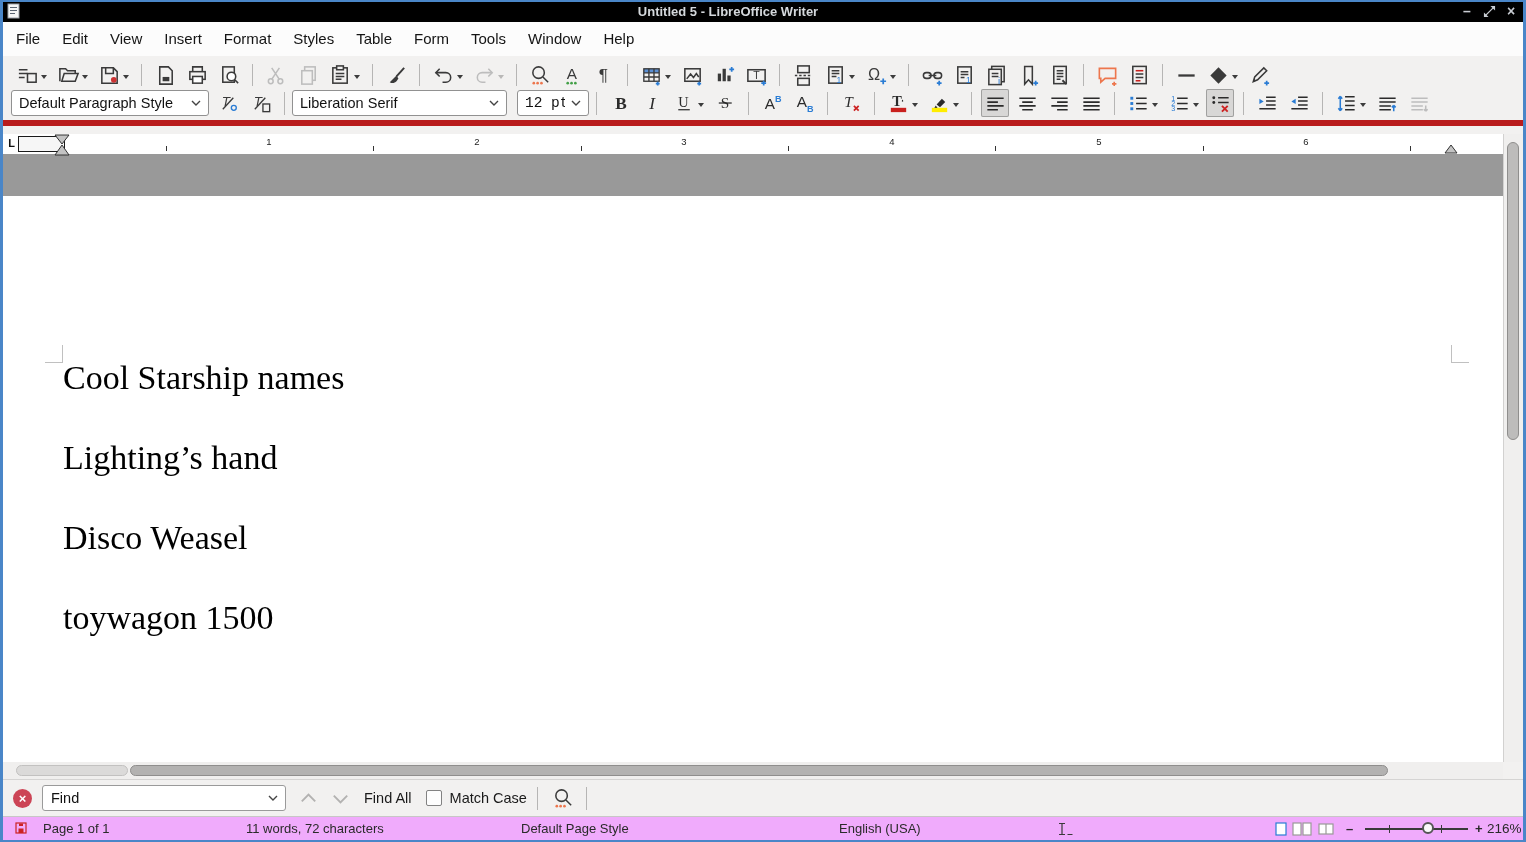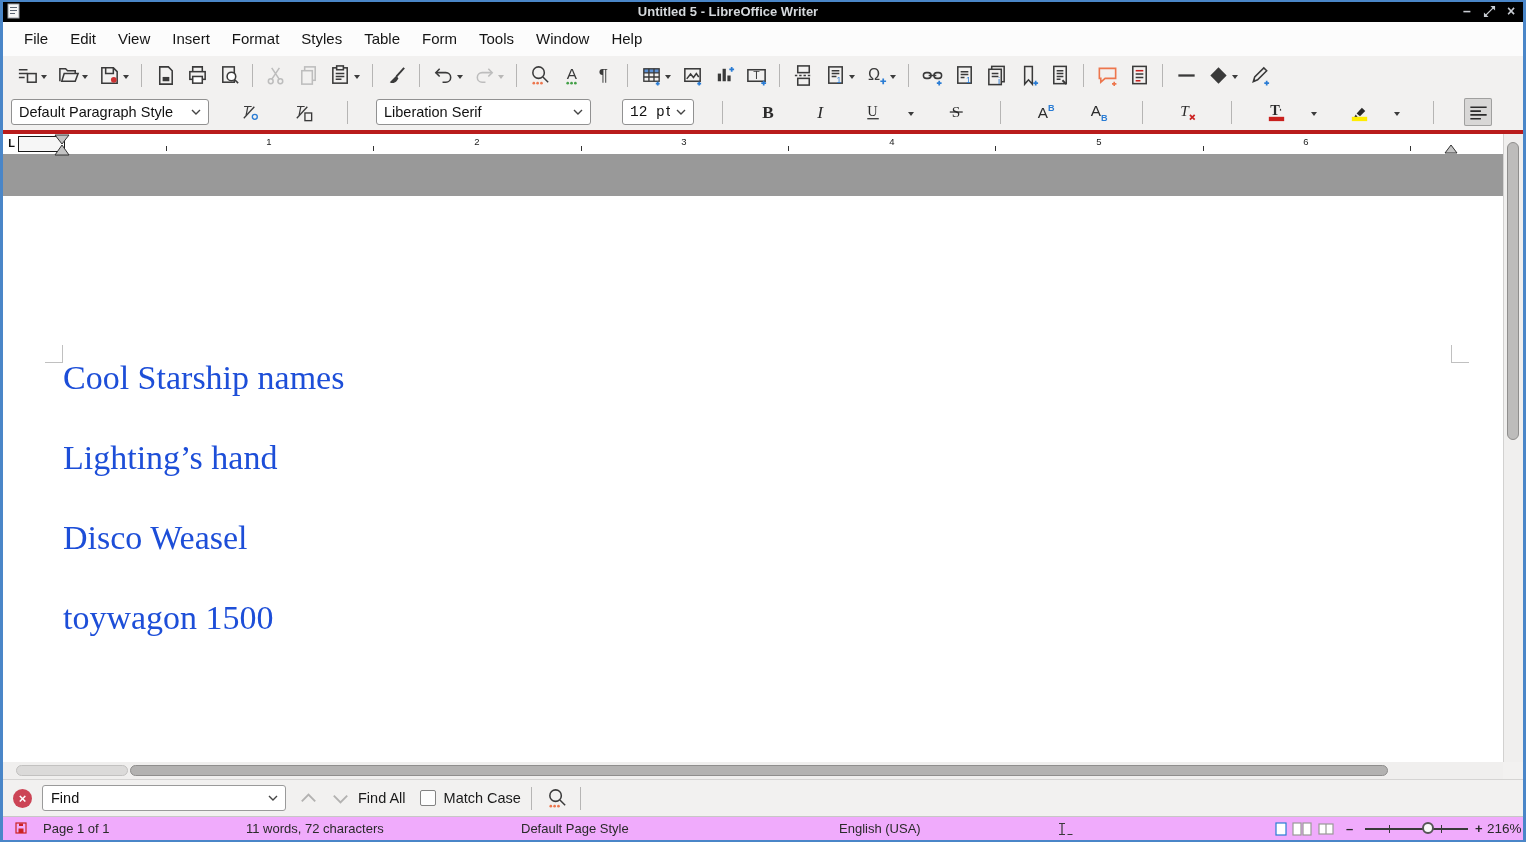--- a/index.html
+++ b/index.html
@@ -6,46 +6,46 @@
   body{width:1526px;height:842px;position:relative;overflow:hidden;
        font-family:"Liberation Sans","DejaVu Sans",sans-serif;background:#f2f1f0;}
   .abs{position:absolute;}
   
   #frame{position:absolute;inset:0;border:2px solid #4a86c8;border-left-width:3px;border-right-width:3px;pointer-events:none;z-index:60;}
   
   #titlebar{left:0;top:0;width:1526px;height:22px;background:#000000;display:flex;align-items:center;z-index:50;}
   #titlebar .title{flex:1;text-align:center;color:#d4d8dc;font-size:13px;font-weight:bold;}
   .winbtn{width:22px;height:18px;display:flex;align-items:center;justify-content:center;color:#c8ccd2;font-size:14px;font-weight:bold;}
   
-  #menubar{left:3px;top:22px;width:1520px;height:34px;background:#fcfcfc;display:flex;align-items:center;padding-left:10px;box-sizing:border-box;}
+  #menubar{left:3px;top:22px;width:1520px;height:34px;background:#fcfcfc;display:flex;align-items:center;padding-left:2px;box-sizing:border-box;}
   .mitem{padding:0 11px;font-size:15px;color:#141414;line-height:34px;}
   
   .tbar{left:3px;width:1520px;height:38px;background:#f2f1f0;display:flex;align-items:center;box-sizing:border-box;padding-left:8px;}
   #tb1{top:56px;}
-  #tb2{top:94px;border-bottom:4px solid #b91c1c;height:40px;gap:21px;}
+  #tb2{top:86px;border-bottom:6px solid #b91c1c;height:40px;}
   .b{display:flex;align-items:center;justify-content:center;width:28px;height:28px;margin:0 2px;border-radius:2px;flex:none;}
   .b svg{width:23px;height:23px;}
   .b.on{background:#d8d7d6;box-shadow:inset 0 0 0 1px #a0a09f;}
   .dd{width:0;height:0;border:3.5px solid transparent;border-top:4.5px solid #3c3c3c;margin:6px 5px 0 -2px;flex:none;}
   .dd.gray{border-top-color:#b9b8b7;}
   .s{width:1px;height:23px;background:#b6b5b4;margin:0 7px;flex:none;}
   .combo{height:26px;background:#fff;border:1px solid #919191;border-radius:3px;display:flex;align-items:center;box-sizing:border-box;padding:0 7px;font-size:14.5px;color:#111;flex:none;}
   .combo .cv{flex:1;white-space:nowrap;overflow:hidden;}
   .chev{width:10px;height:10px;flex:none;margin-left:6px;}
   
   #ruler{left:3px;top:134px;width:1500px;height:20px;background:#fff;overflow:visible;z-index:5;}
   .rnum{position:absolute;top:2px;font-size:9.5px;color:#222;width:12px;text-align:center;}
   .rtick{position:absolute;bottom:3px;width:1px;height:5px;background:#333;}
   #tabsel{position:absolute;left:2px;top:3px;width:13px;height:13px;color:#111;font-size:11px;font-weight:bold;line-height:13px;text-align:center;}
   #marginbox{position:absolute;left:15px;top:2px;width:45px;height:14px;background:#f6f6f6;border:1px solid #1a1a1a;}
   
   #grayband{left:3px;top:154px;width:1500px;height:42px;background:#999999;}
   #page{left:3px;top:196px;width:1500px;height:566px;background:#ffffff;overflow:hidden;}
   .cornermark{position:absolute;width:17px;height:17px;}
-  #doc{position:absolute;left:60px;top:164px;font-family:"Liberation Serif","DejaVu Serif",serif;font-size:34px;color:#1d4ed8;}
+  #doc{position:absolute;left:60px;top:164px;font-family:"Liberation Serif","DejaVu Serif",serif;font-size:34px;color:#000000;}
   #doc p{margin:0 0 45px 0;line-height:35px;white-space:nowrap;}
   .sq{text-decoration-style:wavy;text-decoration-color:#e60000;text-decoration-thickness:2px;text-underline-offset:6px;}
   
   #vscroll{left:1503px;top:134px;width:20px;height:628px;background:#f0efee;border-left:1px solid #d2d1d0;box-sizing:border-box;}
   #vthumb{position:absolute;left:3px;top:8px;width:12px;height:298px;background:#bdbcbb;border:1px solid #8f8e8d;border-radius:7px;box-sizing:border-box;}
   #hscroll{left:3px;top:762px;width:1500px;height:17px;background:#f0efee;}
   #htrackleft{position:absolute;left:13px;top:3px;width:112px;height:11px;background:#dbdad9;border:1px solid #c2c1c0;border-radius:6px;box-sizing:border-box;}
   #hthumb{position:absolute;left:127px;top:3px;width:1258px;height:11px;background:#b3b2b1;border:1px solid #8f8e8d;border-radius:6px;box-sizing:border-box;}
   
   #findbar{left:3px;top:779px;width:1520px;height:37px;background:#f2f1f0;border-top:1px solid #d5d4d3;display:flex;align-items:center;box-sizing:border-box;padding-left:10px;}
@@ -571,21 +571,21 @@
   <span class="b" style="margin-left:8px;">
       <svg viewBox="0 0 24 24" stroke="#b3b2b1" fill="none" stroke-width="2">
         <path d="M5 15l7-7 7 7"></path>
       </svg>
     </span>
   <span class="b">
       <svg viewBox="0 0 24 24" stroke="#b3b2b1" fill="none" stroke-width="2">
         <path d="M5 9l7 7 7-7"></path>
       </svg>
     </span>
-  <span class="flabel" style="margin-left:2px;">Find All</span>
+  <span class="flabel" style="margin-left:8px;">Find All</span>
   <span id="matchbox"></span>
   <span class="flabel">Match Case</span>
   <span class="s" style="margin:0 10px;"></span>
   <span class="b">
       <svg viewBox="0 0 24 24" stroke="#3a3a3a" fill="none" stroke-width="1.6">
         <circle cx="10" cy="9" r="6"></circle>
         <path d="M14.5 13.5L20 19"></path>
         <circle cx="5" cy="20" r="1.4" fill="#ed764d" stroke="none"></circle>
         <circle cx="9" cy="20" r="1.4" fill="#ed764d" stroke="none"></circle>
         <circle cx="13" cy="20" r="1.4" fill="#ed764d" stroke="none"></circle>

